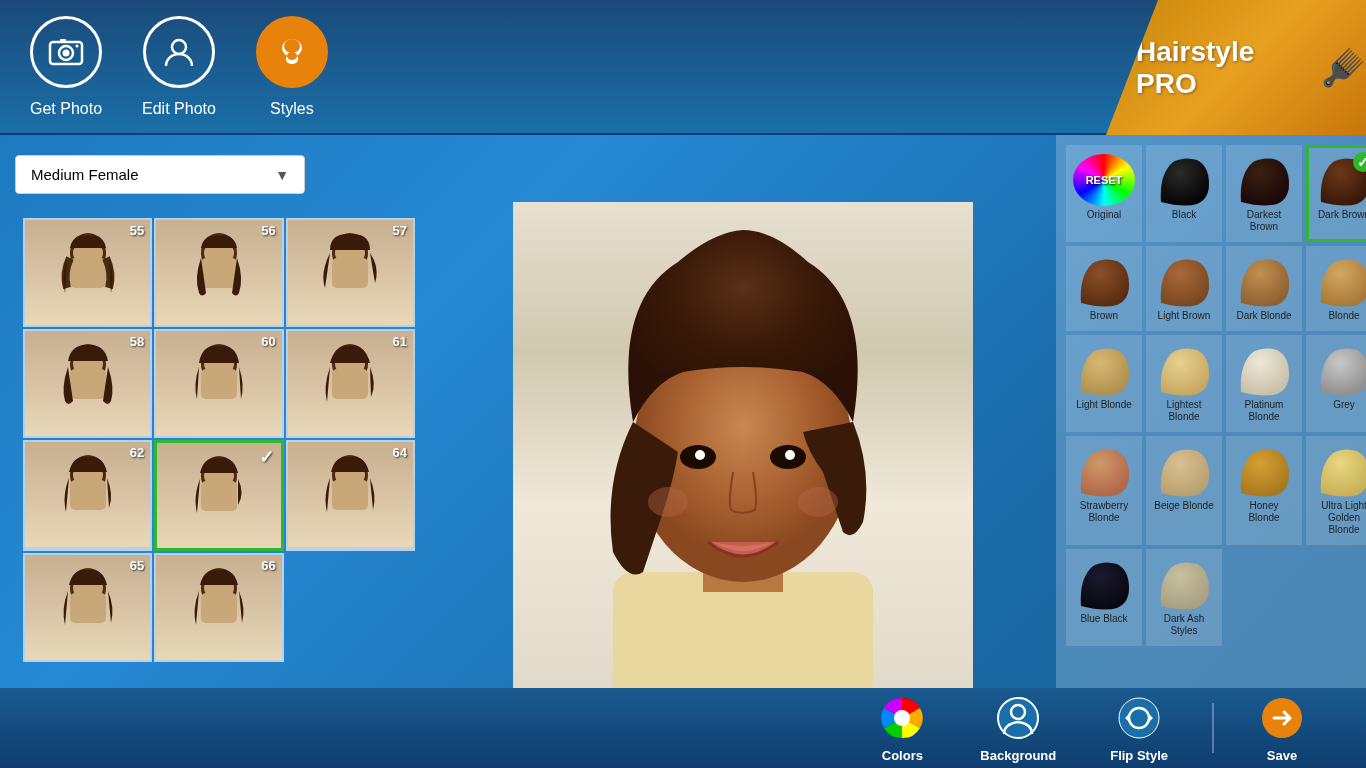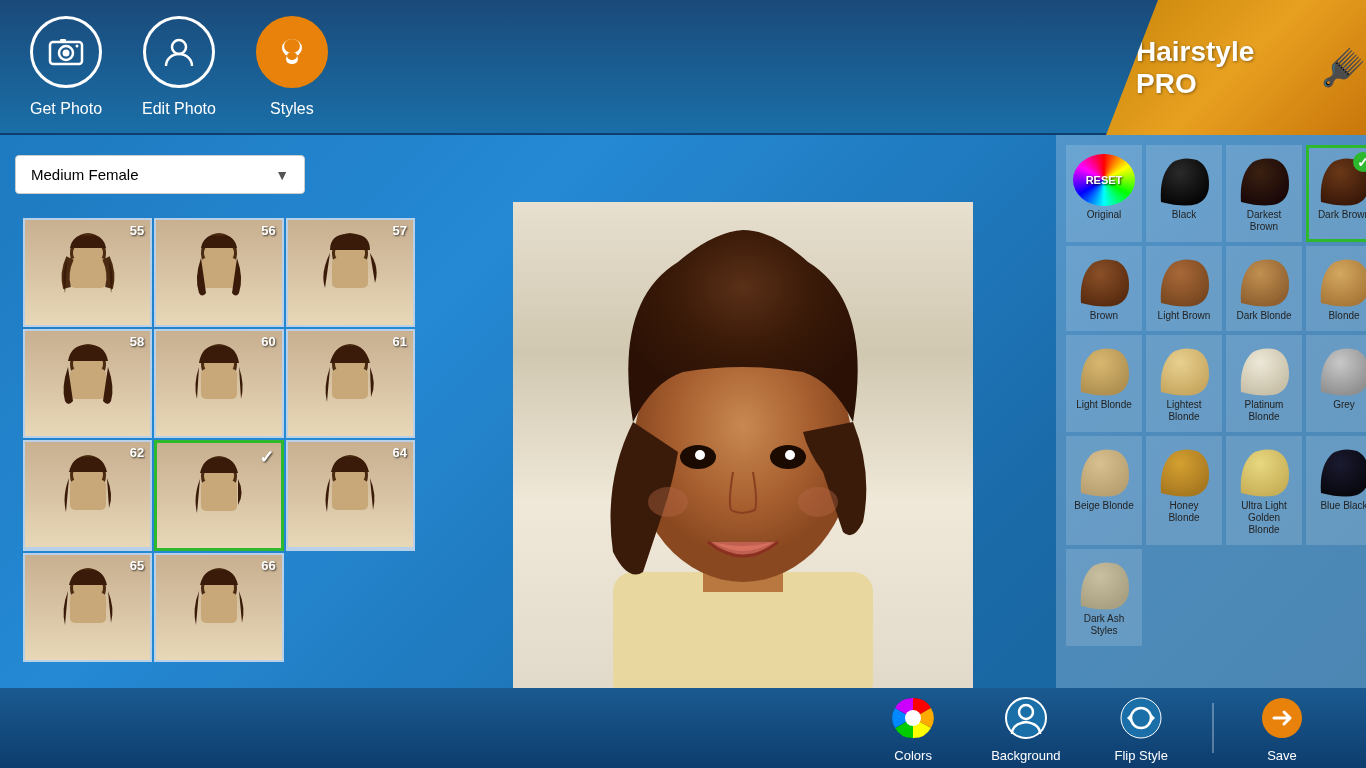--- a/index.html
+++ b/index.html
@@ -258,20 +258,21 @@
       bottom: 0;
       left: 0;
       right: 0;
       height: 80px;
       background: linear-gradient(180deg, #1a5a90 0%, #0e3d6e 100%);
       display: flex;
       align-items: center;
       justify-content: flex-end;
       padding-right: 40px;
       gap: 14px;
+      font-weight: bold;
     }
     .toolbar-divider {
       width: 2px;
       height: 50px;
       background: rgba(255,255,255,0.3);
       margin: 0 10px;
     }
     .toolbar-btn {
       display: flex;
       flex-direction: column;
@@ -691,20 +692,32 @@
               <radialGradient id="g11" cx="40%" cy="30%" r="70%">
                 <stop offset="0%" stop-color="#c8c8c8"></stop>
                 <stop offset="100%" stop-color="#909090"></stop>
               </radialGradient>
             </defs>
           <path d="M8 48 Q6 20 20 8 Q31 2 44 6 Q56 12 56 30 Q56 45 44 50 Q31 54 8 48Z" fill="url(#g11)"></path>
         </svg>
         <span class="color-label">Grey</span>
       </div>
 
+      <div class="color-item">
+        <svg class="hair-swatch" viewBox="0 0 62 52">
+          <defs>
+              <radialGradient id="g12" cx="40%" cy="30%" r="70%">
+                <stop offset="0%" stop-color="#d09868"></stop>
+                <stop offset="100%" stop-color="#b06848"></stop>
+              </radialGradient>
+            </defs>
+          <path d="M8 48 Q6 20 20 8 Q31 2 44 6 Q56 12 56 30 Q56 45 44 50 Q31 54 8 48Z" fill="url(#g12)"></path>
+        </svg>
+        <span class="color-label">Strawberry Blonde</span>
+      </div>
 
       <div class="color-item">
         <svg class="hair-swatch" viewBox="0 0 62 52">
           <defs>
               <radialGradient id="g13" cx="40%" cy="30%" r="70%">
                 <stop offset="0%" stop-color="#d8c090"></stop>
                 <stop offset="100%" stop-color="#b8a070"></stop>
               </radialGradient>
             </defs>
           <path d="M8 48 Q6 20 20 8 Q31 2 44 6 Q56 12 56 30 Q56 45 44 50 Q31 54 8 48Z" fill="url(#g13)"></path>

